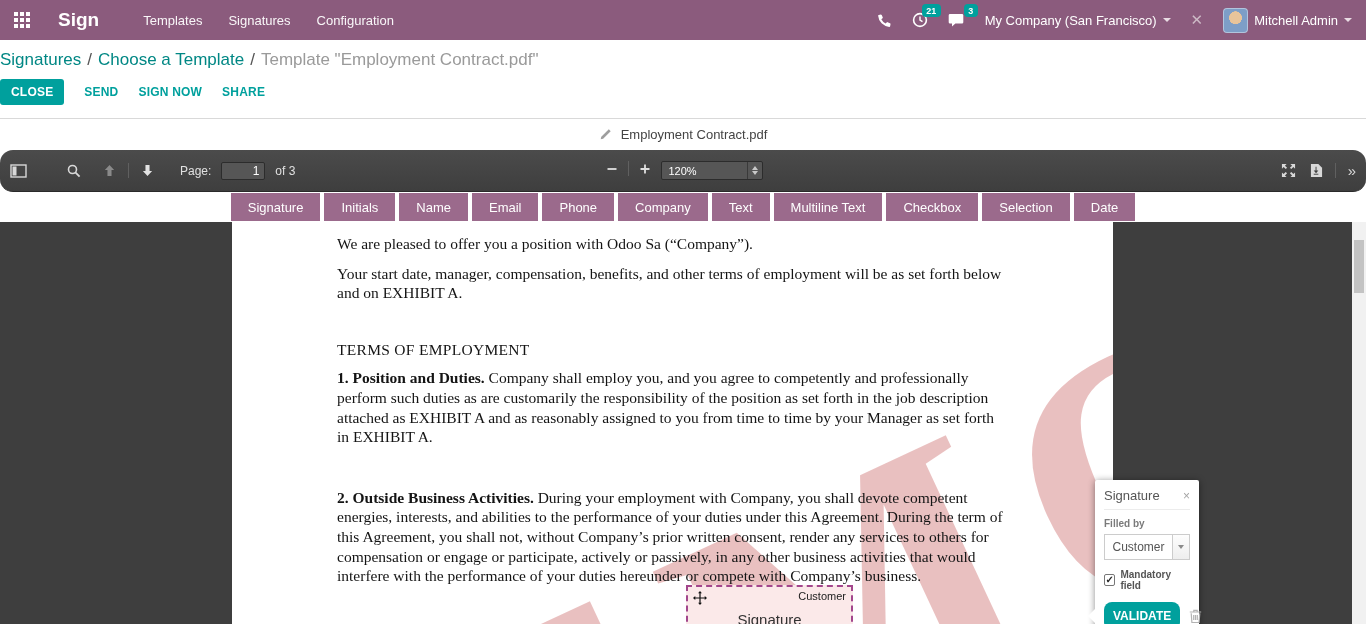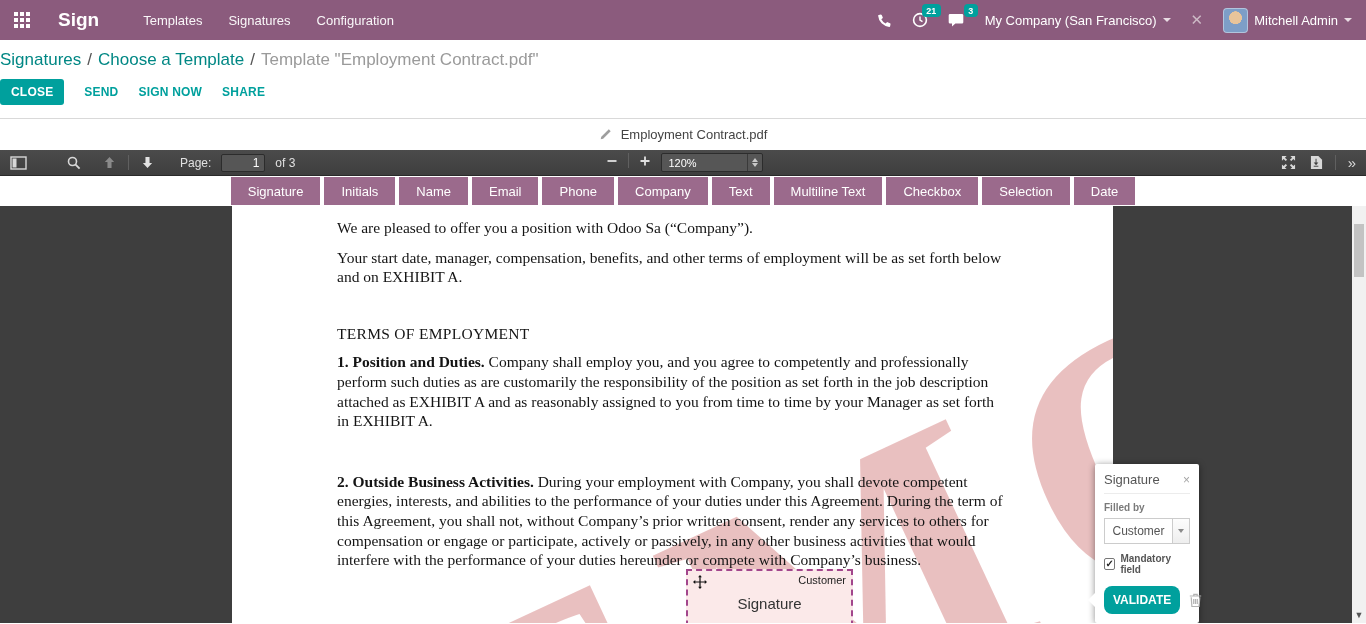--- a/index.html
+++ b/index.html
@@ -27,21 +27,21 @@
   .breadcrumb a { color:#008784; text-decoration:none; cursor:pointer; }
   .bc-sep { color:#555; margin:0 6px; }
   .action-row { margin-top:9px; display:flex; align-items:center; gap:20px; }
   .btn-primary { background:#00A09D; color:#fff; border:none; font-size:12px; font-weight:bold; padding:6px 11px; border-radius:3px; cursor:pointer; letter-spacing:.2px; }
   .btn-link { background:none; border:none; color:#00A09D; font-size:12px; font-weight:bold; cursor:pointer; letter-spacing:.2px; }
 
   
   .doc-strip { height:31px; background:#fff; display:flex; align-items:center; justify-content:center; gap:9px; font-size:13px; color:#444; }
 
   
-  .pdf-toolbar { height:26px; background:linear-gradient(#4b4b4b,#3e3e3e); border-bottom:1px solid #2a2a2a; display:flex; align-items:center; color:#d8d8d8; padding:0 8px; }
+  .pdf-toolbar { height:42px; background:linear-gradient(#4b4b4b,#3e3e3e); border-bottom:1px solid #2a2a2a; display:flex; align-items:center; color:#d8d8d8; padding:0 8px;border-radius:13px; }
   .tb-left { flex:1; display:flex; align-items:center; gap:10px; }
   .tb-center { display:flex; align-items:flex-start; gap:8px; }
   .tb-right { flex:1; display:flex; align-items:center; justify-content:flex-end; gap:10px; }
   .tb-btn { display:flex; align-items:center; justify-content:center; cursor:pointer; padding:2px; }
   .tb-sep { width:1px; height:15px; background:#606060; }
   .page-label { font-size:12px; color:#e0e0e0; margin-left:14px; }
   .page-input { width:44px; height:18px; background:#565656; border:1px solid #2c2c2c; border-radius:2px; color:#fff; font-size:12px; text-align:right; padding:0 5px; }
   .page-count { font-size:12px; color:#e0e0e0; }
   .zoom-box { width:102px; height:19px; background:#565656; border:1px solid #2c2c2c; border-radius:2px; display:flex; align-items:center; cursor:pointer; }
   .zoom-val { flex:1; font-size:11px; color:#fff; padding-left:7px; }

